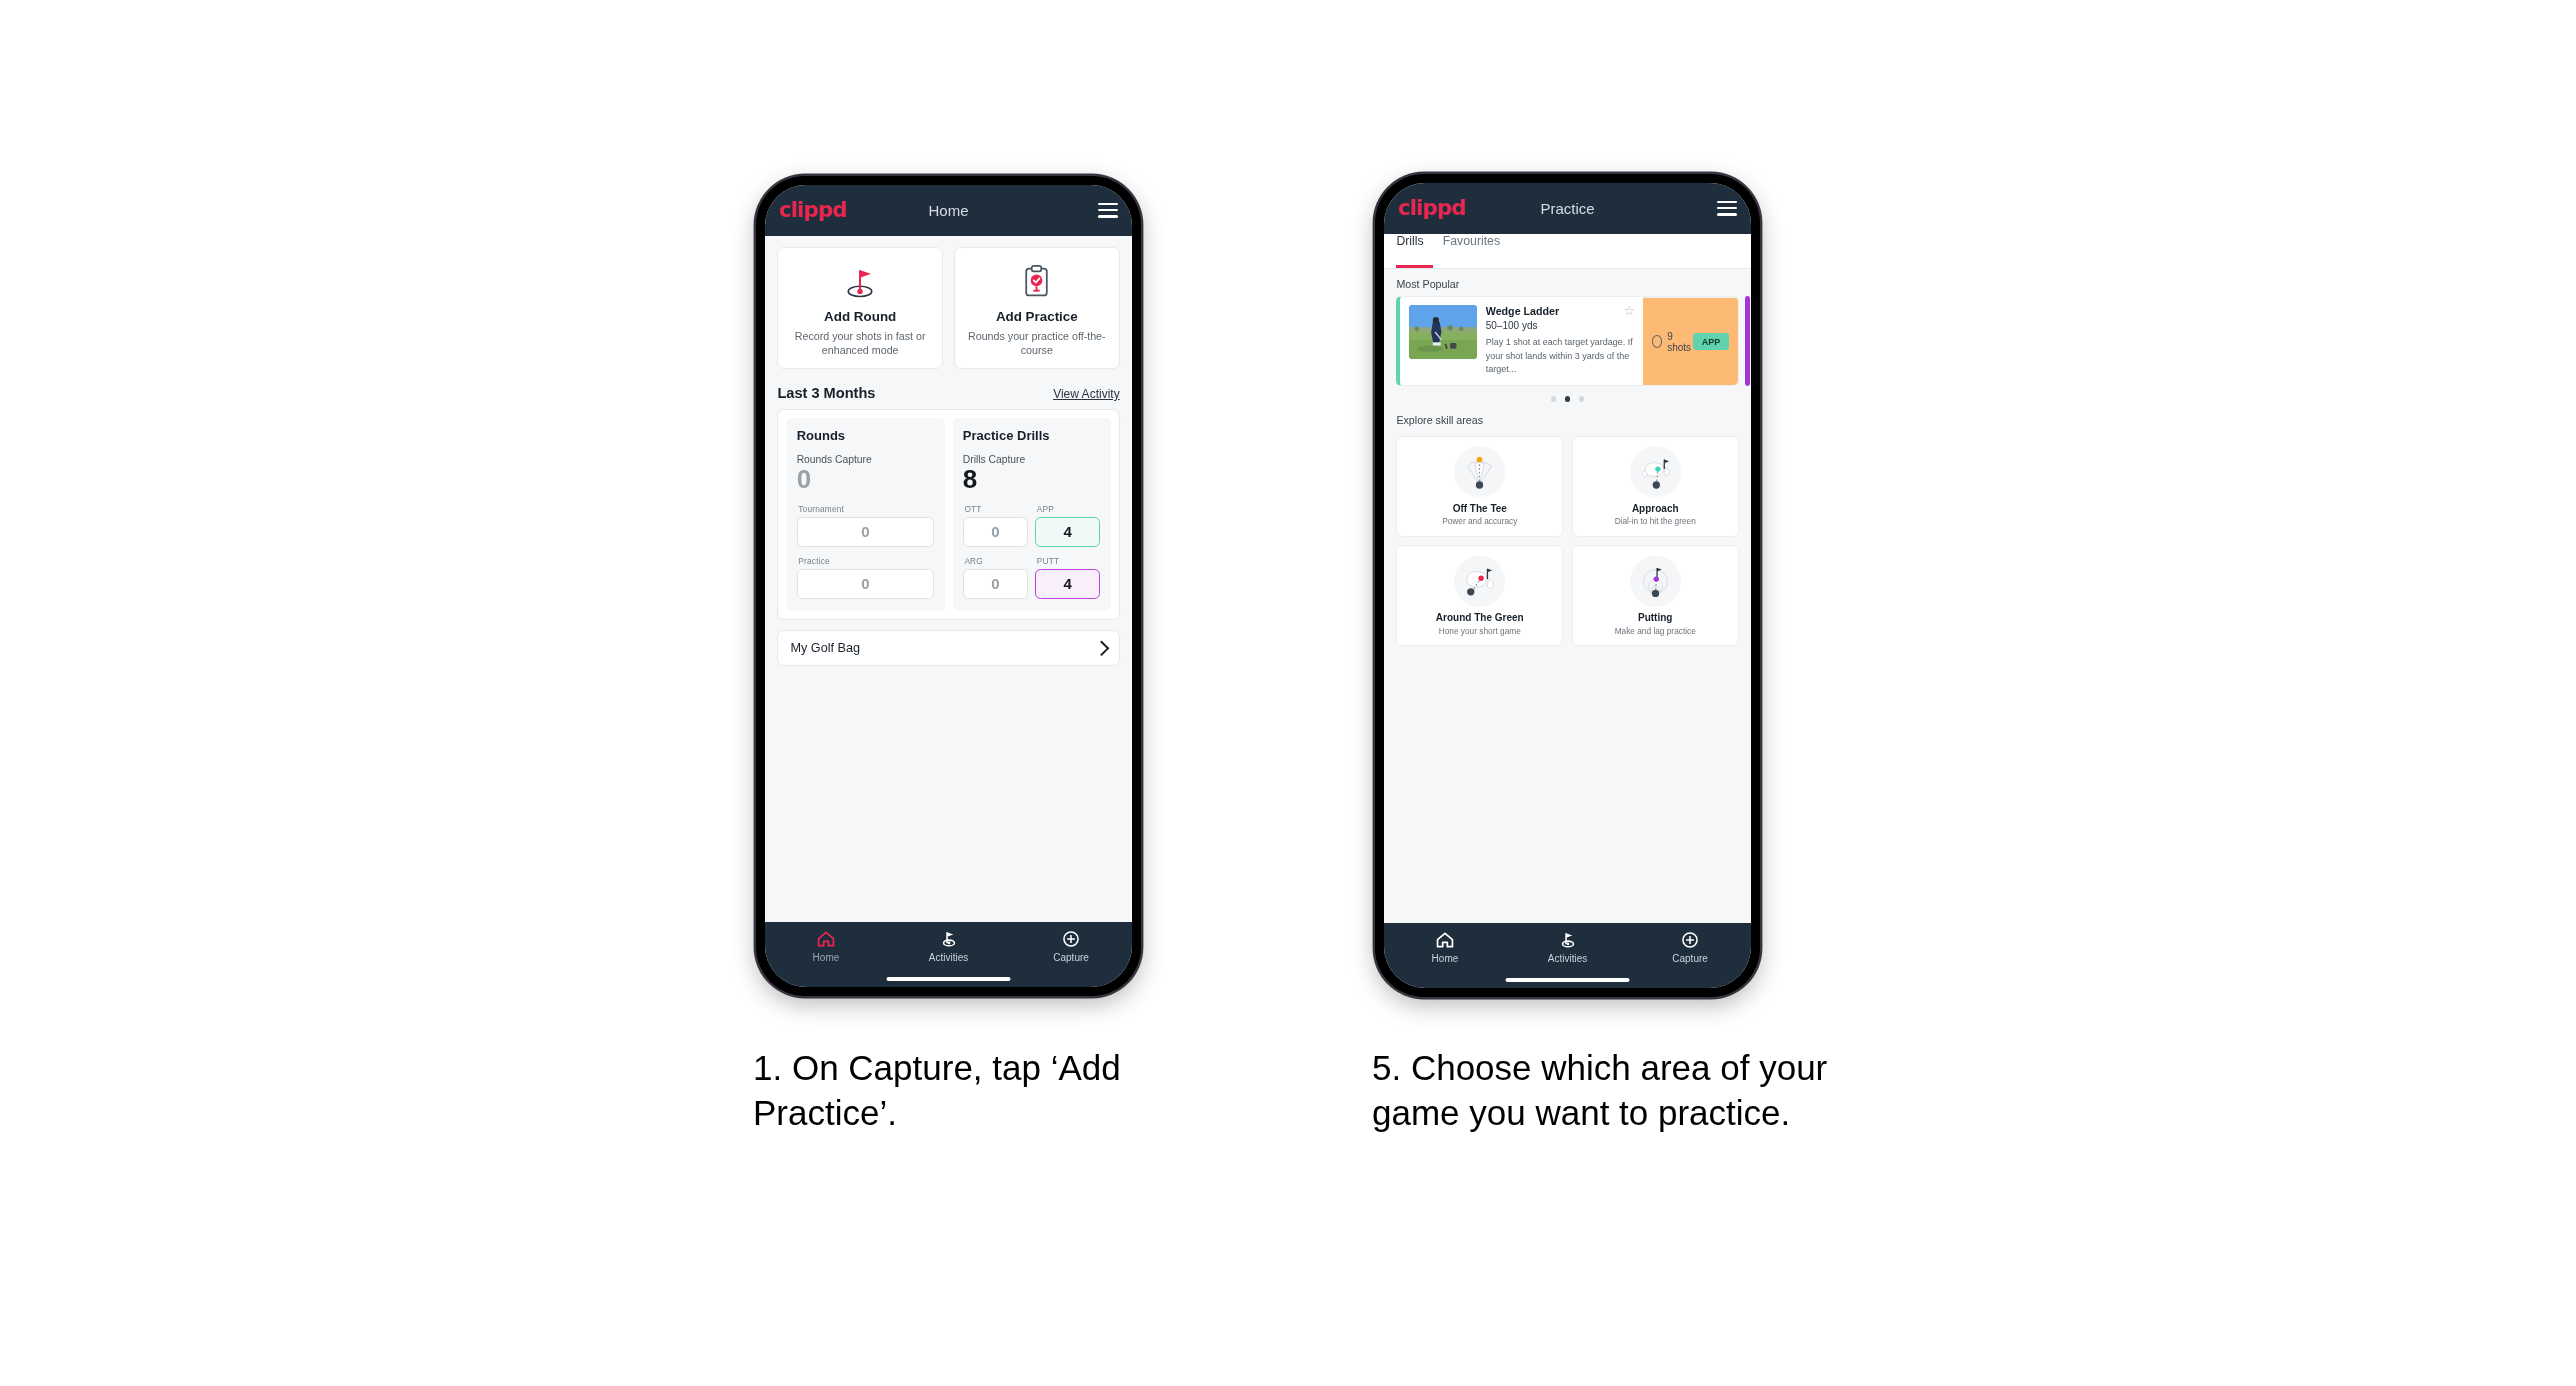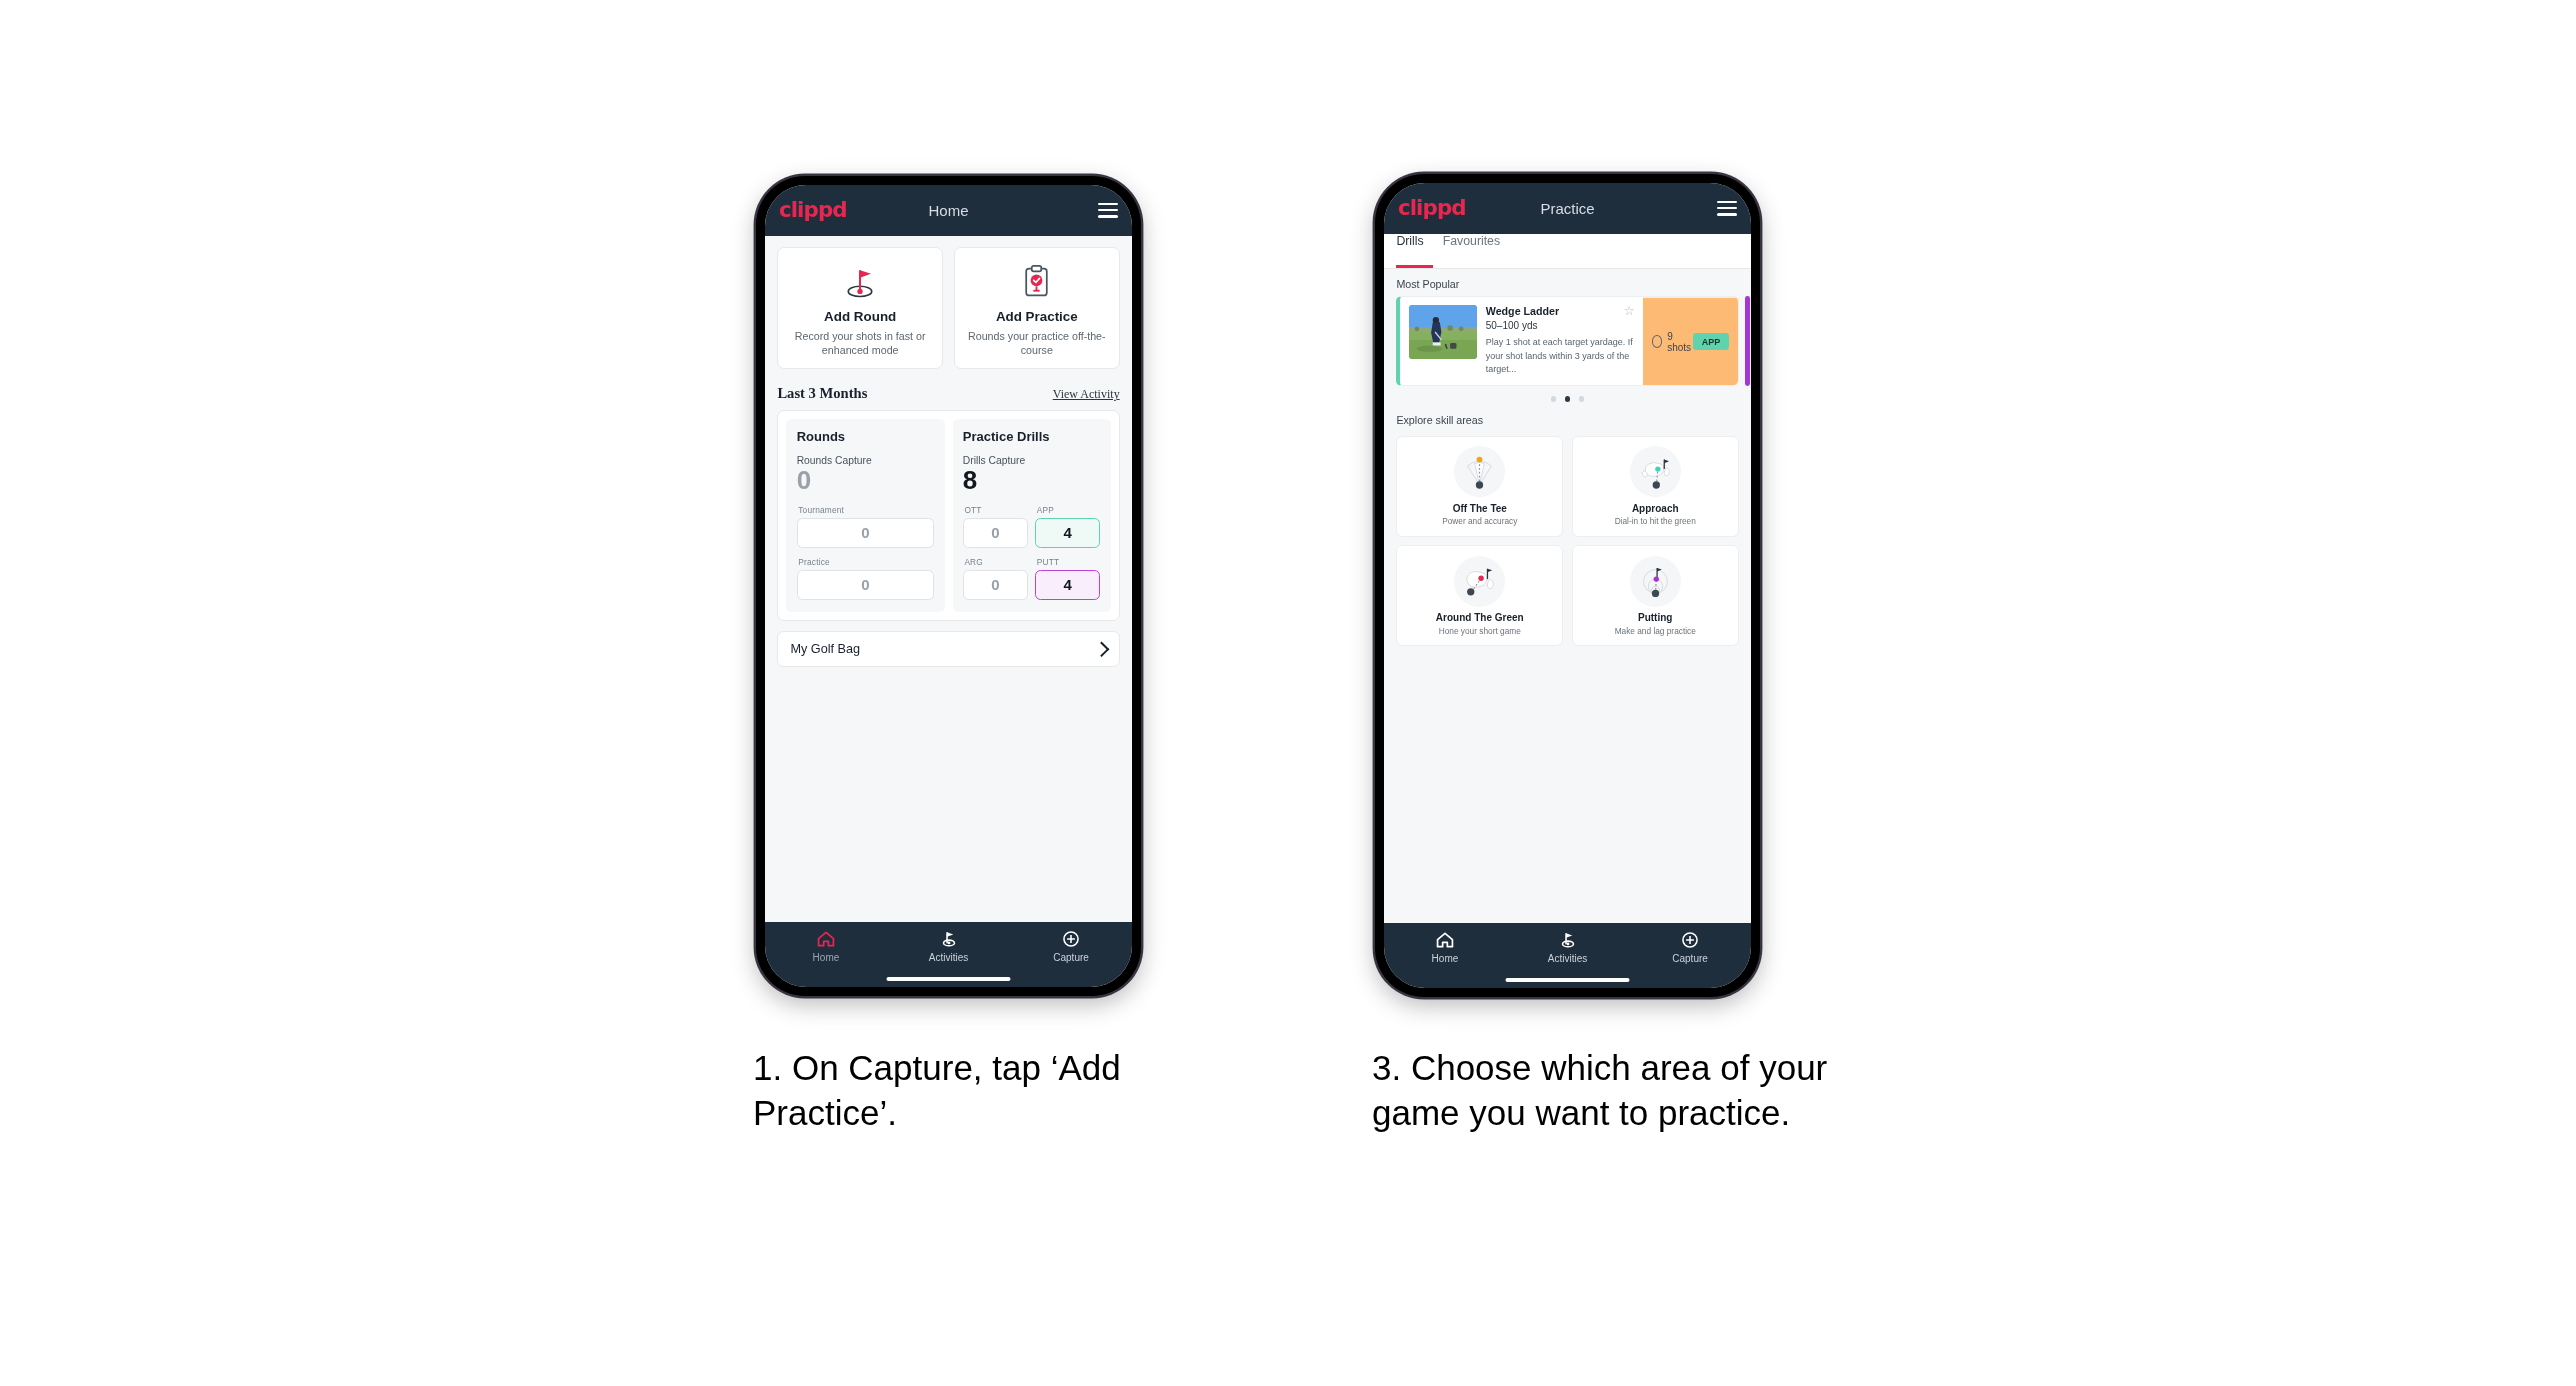--- a/index.html
+++ b/index.html
@@ -37,21 +37,21 @@
   
   .actions{display:flex;gap:11px;padding:11px 12.7px 0 12.7px;}
   .action{flex:1;background:#fff;border:0.8px solid #e6e8ea;border-radius:7.1px;
           padding:14.2px 6.3px 11px;text-align:center;box-sizing:border-box;}
   .action .ico{height:41px;display:flex;align-items:center;justify-content:center;margin-bottom:6.3px;}
   .action h3{margin:0 0 4.7px;font-size:13.4px;color:#18202b;font-weight:bold;}
   .action p{margin:0;font-size:10.7px;line-height:1.32;color:#5d6770;}
 
   
   .sechead{display:flex;align-items:flex-end;justify-content:space-between;
-           padding:16px 12.7px 8px;font-family:Liberation Serif, serif;}
+           padding:16px 12.7px 8px;}
   .sechead h2{margin:0;font-size:14.6px;font-weight:bold;color:#18202b;}
   .sechead a{font-size:12px;color:#2b3440;text-decoration:underline;}
 
   
   .panel{margin:0 12.7px;background:#fff;border:0.8px solid #e6e8ea;border-radius:7.1px;
          padding:8px;display:flex;gap:8px;box-sizing:border-box;}
   .half{flex:1;background:#f6f7f8;border-radius:5.5px;padding:10.3px 10.3px 12px;box-sizing:border-box;}
   .half h4{margin:0 0 10.3px;font-size:13px;font-weight:bold;color:#18202b;}
   .caplbl{font-size:10.3px;color:#48525c;margin-bottom:0.8px;}
   .capval{font-size:26px;line-height:1.05;font-weight:bold;color:#9aa1a8;margin-bottom:11px;}
@@ -424,16 +424,16 @@
           </svg>
           <span class="lab">Capture</span>
         </div>
         <div class="homebar"></div>
       </div>
 
     </div>
   </div>
 
   <div class="caption" style="left:753px;top:1046px;width:443px;">1. On Capture, tap ‘Add Practice’.</div>
-  <div class="caption" style="left:1372px;top:1046px;width:491px;">3. Choose which area of your game you want to practice.</div>
+  <div class="caption" style="left:1372px;top:1046px;width:491px;">5. Choose which area of your game you want to practice.</div>
 
 </div>
 
 
 </body></html>

